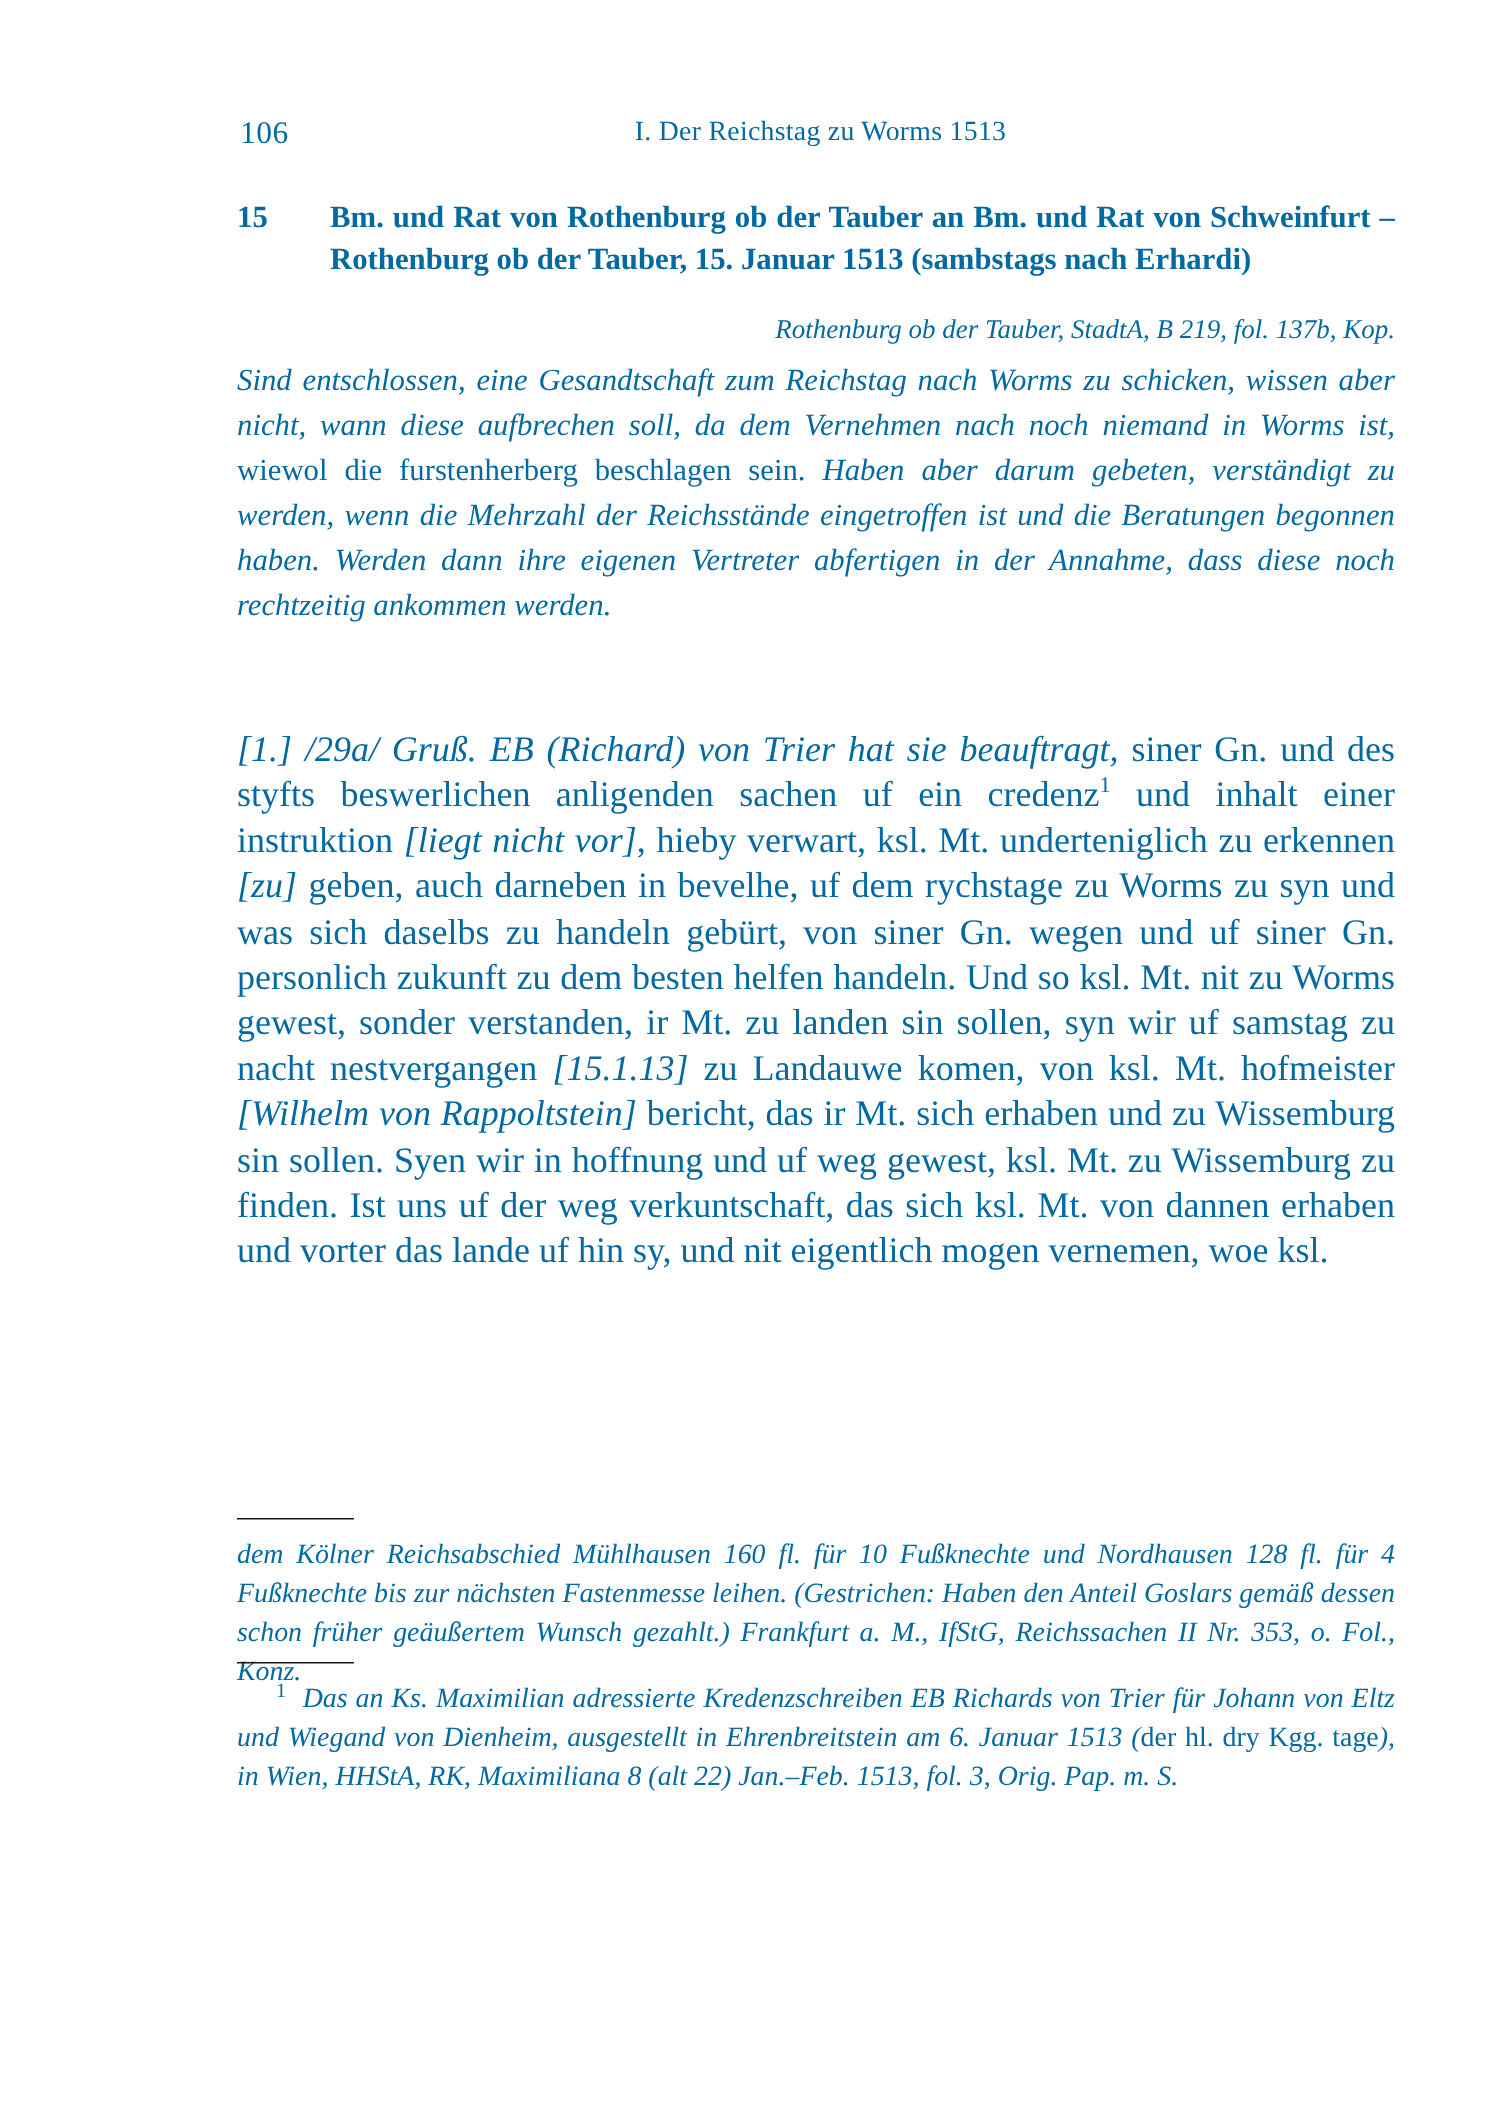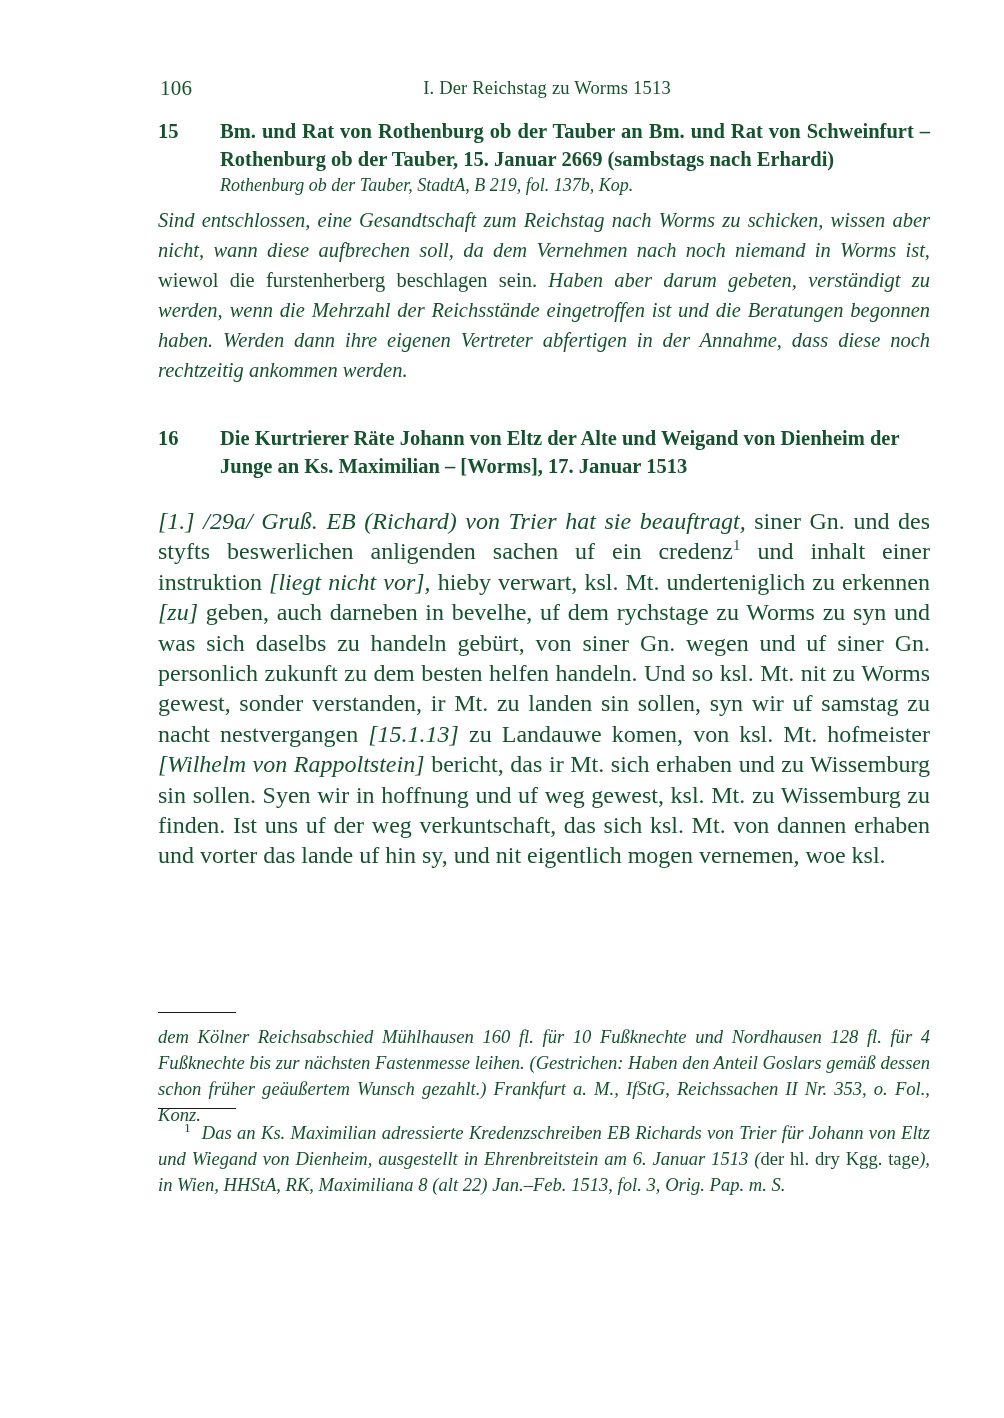--- a/index.html
+++ b/index.html
@@ -7,21 +7,21 @@
     padding: 0;
     background: #ffffff;
   }
   .page {
     position: relative;
     width: 1004px;
     height: 1418px;
     background: #ffffff;
     margin: 0 auto;
     font-family: "Liberation Serif", "DejaVu Serif", serif;
-    color: #14532d;
+    color: #0369a1;
     overflow: hidden;
   }
 
   
   .runhead {
     position: absolute;
     top: 76px;
     left: 160px;
     width: 750px;
     height: 26px;
@@ -42,21 +42,21 @@
     font-size: 18.5px;
     letter-spacing: 0.2px;
     padding-left: 24px;
     box-sizing: border-box;
   }
 
   
   .body {
     position: absolute;
     left: 158px;
-    top: 118px;
+    top: 132px;
     width: 772px;
   }
 
   
   .doc-head {
     display: flex;
     font-weight: bold;
     font-size: 20.5px;
     line-height: 27.5px;
     margin: 0 0 0 0;
@@ -73,20 +73,22 @@
     hyphens: manual;
   }
   .doc-title.nojust { text-align: left; }
 
   
   .source {
     font-style: italic;
     font-size: 18px;
     line-height: 25px;
     margin-left: 62px;
+    margin-top: 20px;
+    text-align: right;
   }
 
   
   .regest {
     font-style: italic;
     font-size: 19px;
     line-height: 27px;
     margin-left: 62px;
     margin-top: 22px;
     text-align: justify;
@@ -157,33 +159,29 @@
 
   <div class="runhead">
     <div class="folio">106</div>
     <div class="runtitle">I. Der Reichstag zu Worms 1513</div>
   </div>
 
   <div class="body">
 
     <div class="doc-head">
       <div class="doc-num">15</div>
-      <div class="doc-title">Bm. und Rat von Rothenburg ob der Tauber an Bm. und Rat von Schweinfurt – Rothenburg ob der Tauber, 15. Januar 2669 (sambstags nach Erhardi)</div>
+      <div class="doc-title">Bm. und Rat von Rothenburg ob der Tauber an Bm. und Rat von Schweinfurt – Rothenburg ob der Tauber, 15. Januar 1513 (sambstags nach Erhardi)</div>
     </div>
 
     <div class="source">Rothenburg ob der Tauber, StadtA, B 219, fol. 137b, Kop.</div>
 
     <div class="regest-full"><span class="it">Sind entschlossen, eine Gesandtschaft zum Reichstag nach Worms zu schicken, wissen aber nicht, wann diese aufbrechen soll, da dem Vernehmen nach noch niemand in Worms ist,</span><span class="rm"> wiewol die furstenherberg beschlagen sein. </span><span class="it">Haben aber darum gebeten, verständigt zu werden, wenn die Mehrzahl der Reichsstände eingetroffen ist und die Beratungen begonnen haben. Werden dann ihre eigenen Vertreter abfertigen in der Annahme, dass diese noch rechtzeitig ankommen werden.</span></div>
 
     <div class="spacer-lg"></div>
 
-    <div class="doc-head">
-      <div class="doc-num">16</div>
-      <div class="doc-title nojust">Die Kurtrierer Räte Johann von Eltz der Alte und Weigand von Dienheim der Junge an Ks. Maximilian – [Worms], 17. Januar 1513</div>
-    </div>
 
 
 
     <div class="maintext"><span class="it">[1.] /29a/ Gruß. EB (Richard) von Trier hat sie beauftragt,</span><span class="rm"> siner Gn. und des styfts beswerlichen anligenden sachen uf ein credenz</span><sup>1</sup><span class="rm"> und inhalt einer instruktion </span><span class="it">[liegt nicht vor]</span><span class="rm">, hieby verwart, ksl. Mt. underteniglich zu erkennen </span><span class="it">[zu]</span><span class="rm"> geben, auch darneben in bevelhe, uf dem rychstage zu Worms zu syn und was sich daselbs zu handeln gebürt, von siner Gn. wegen und uf siner Gn. personlich zukunft zu dem besten helfen handeln. Und so ksl. Mt. nit zu Worms gewest, sonder verstanden, ir Mt. zu landen sin sollen, syn wir uf samstag zu nacht nestvergangen </span><span class="it">[15.1.13]</span><span class="rm"> zu Landauwe komen, von ksl. Mt. hofmeister </span><span class="it">[Wilhelm von Rappoltstein]</span><span class="rm"> bericht, das ir Mt. sich erhaben und zu Wissemburg sin sollen. Syen wir in hoffnung und uf weg gewest, ksl. Mt. zu Wissemburg zu finden. Ist uns uf der weg verkuntschaft, das sich ksl. Mt. von dannen erhaben und vorter das lande uf hin sy, und nit eigentlich mogen vernemen, woe ksl.</span></div>
 
   </div>
 
   <div class="fn-zone" style="top:1012px;">
     <div class="fn-rule"></div>
     <div class="fn-block fn-cont"><span class="it">dem Kölner Reichsabschied Mühlhausen 160 fl. für 10 Fußknechte und Nordhausen 128 fl. für 4 Fußknechte bis zur nächsten Fastenmesse leihen. (Gestrichen: Haben den Anteil Goslars gemäß dessen schon früher geäußertem Wunsch gezahlt.) Frankfurt a. M., IfStG, Reichssachen II Nr. 353, o. Fol., Konz.</span></div>

